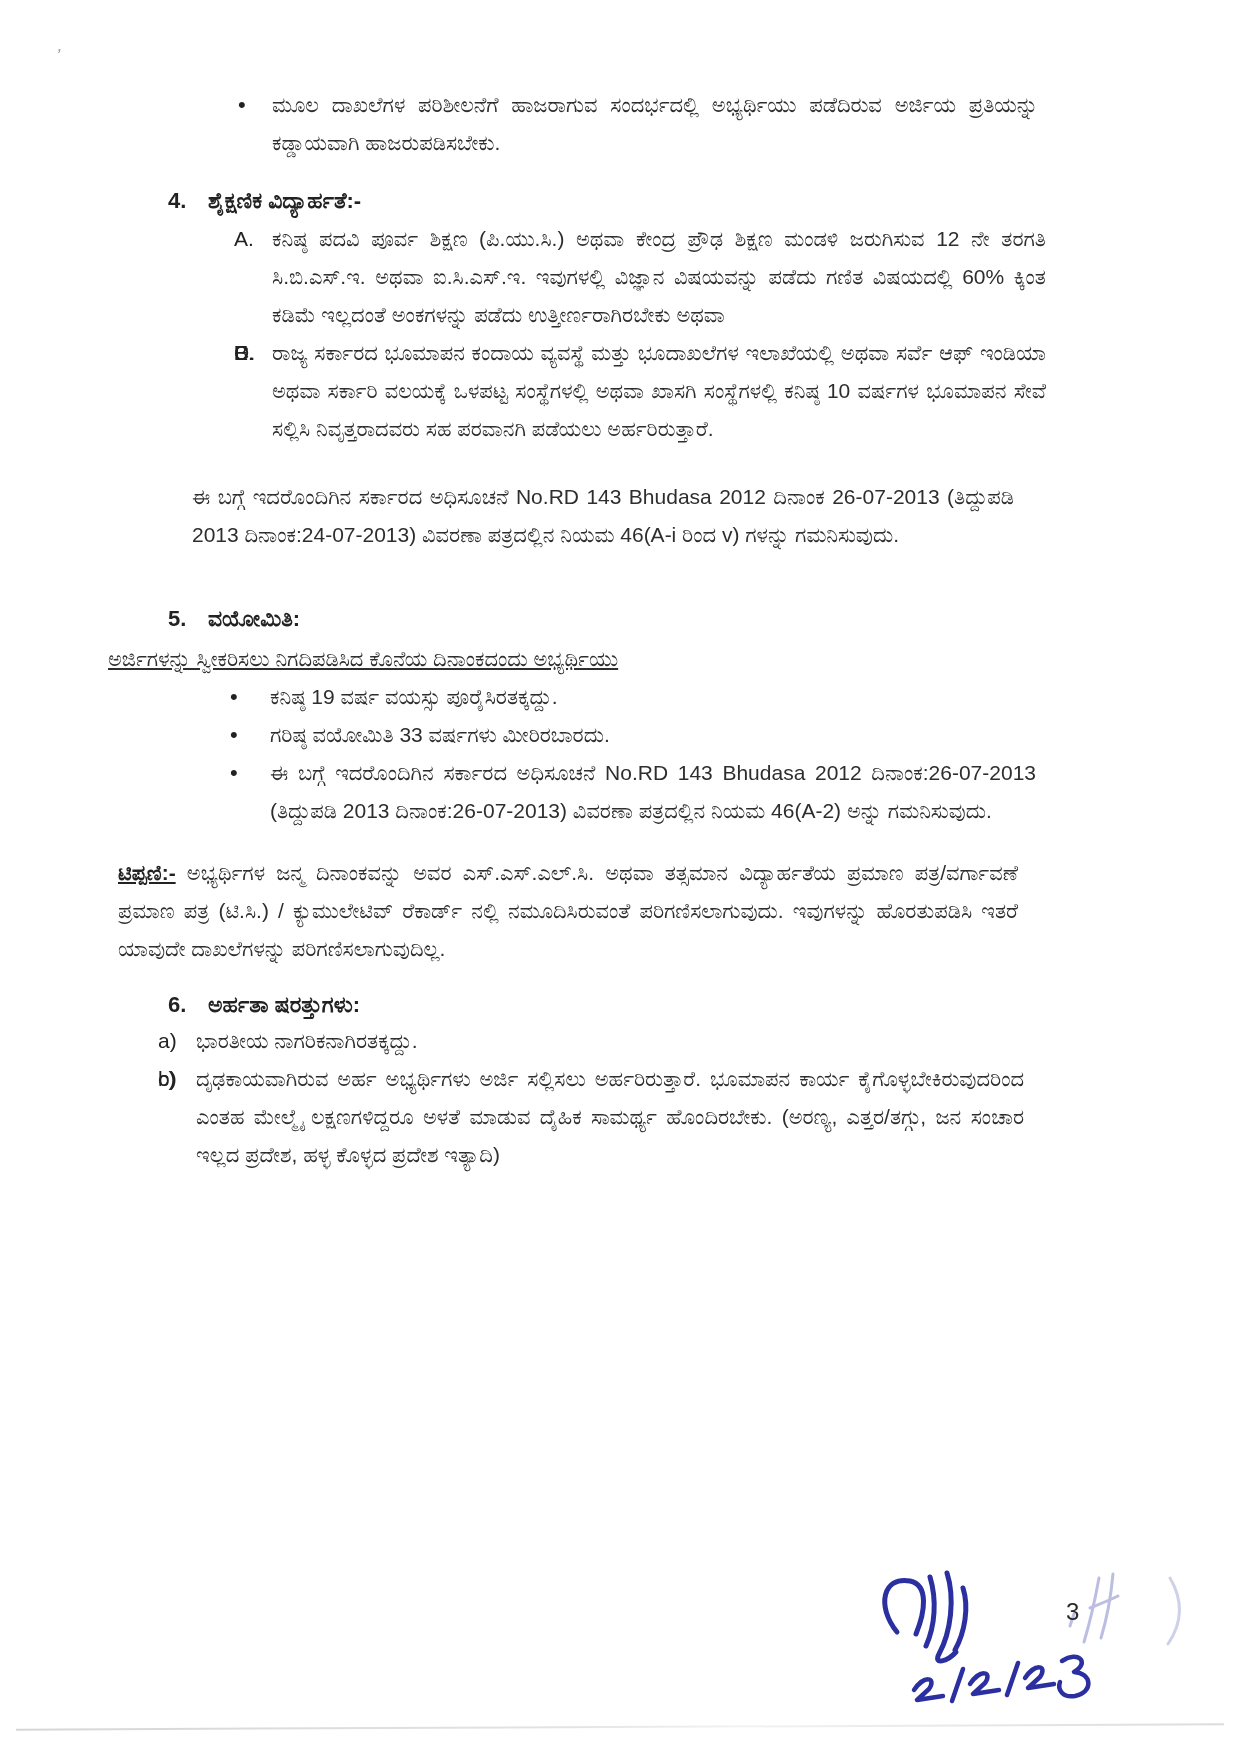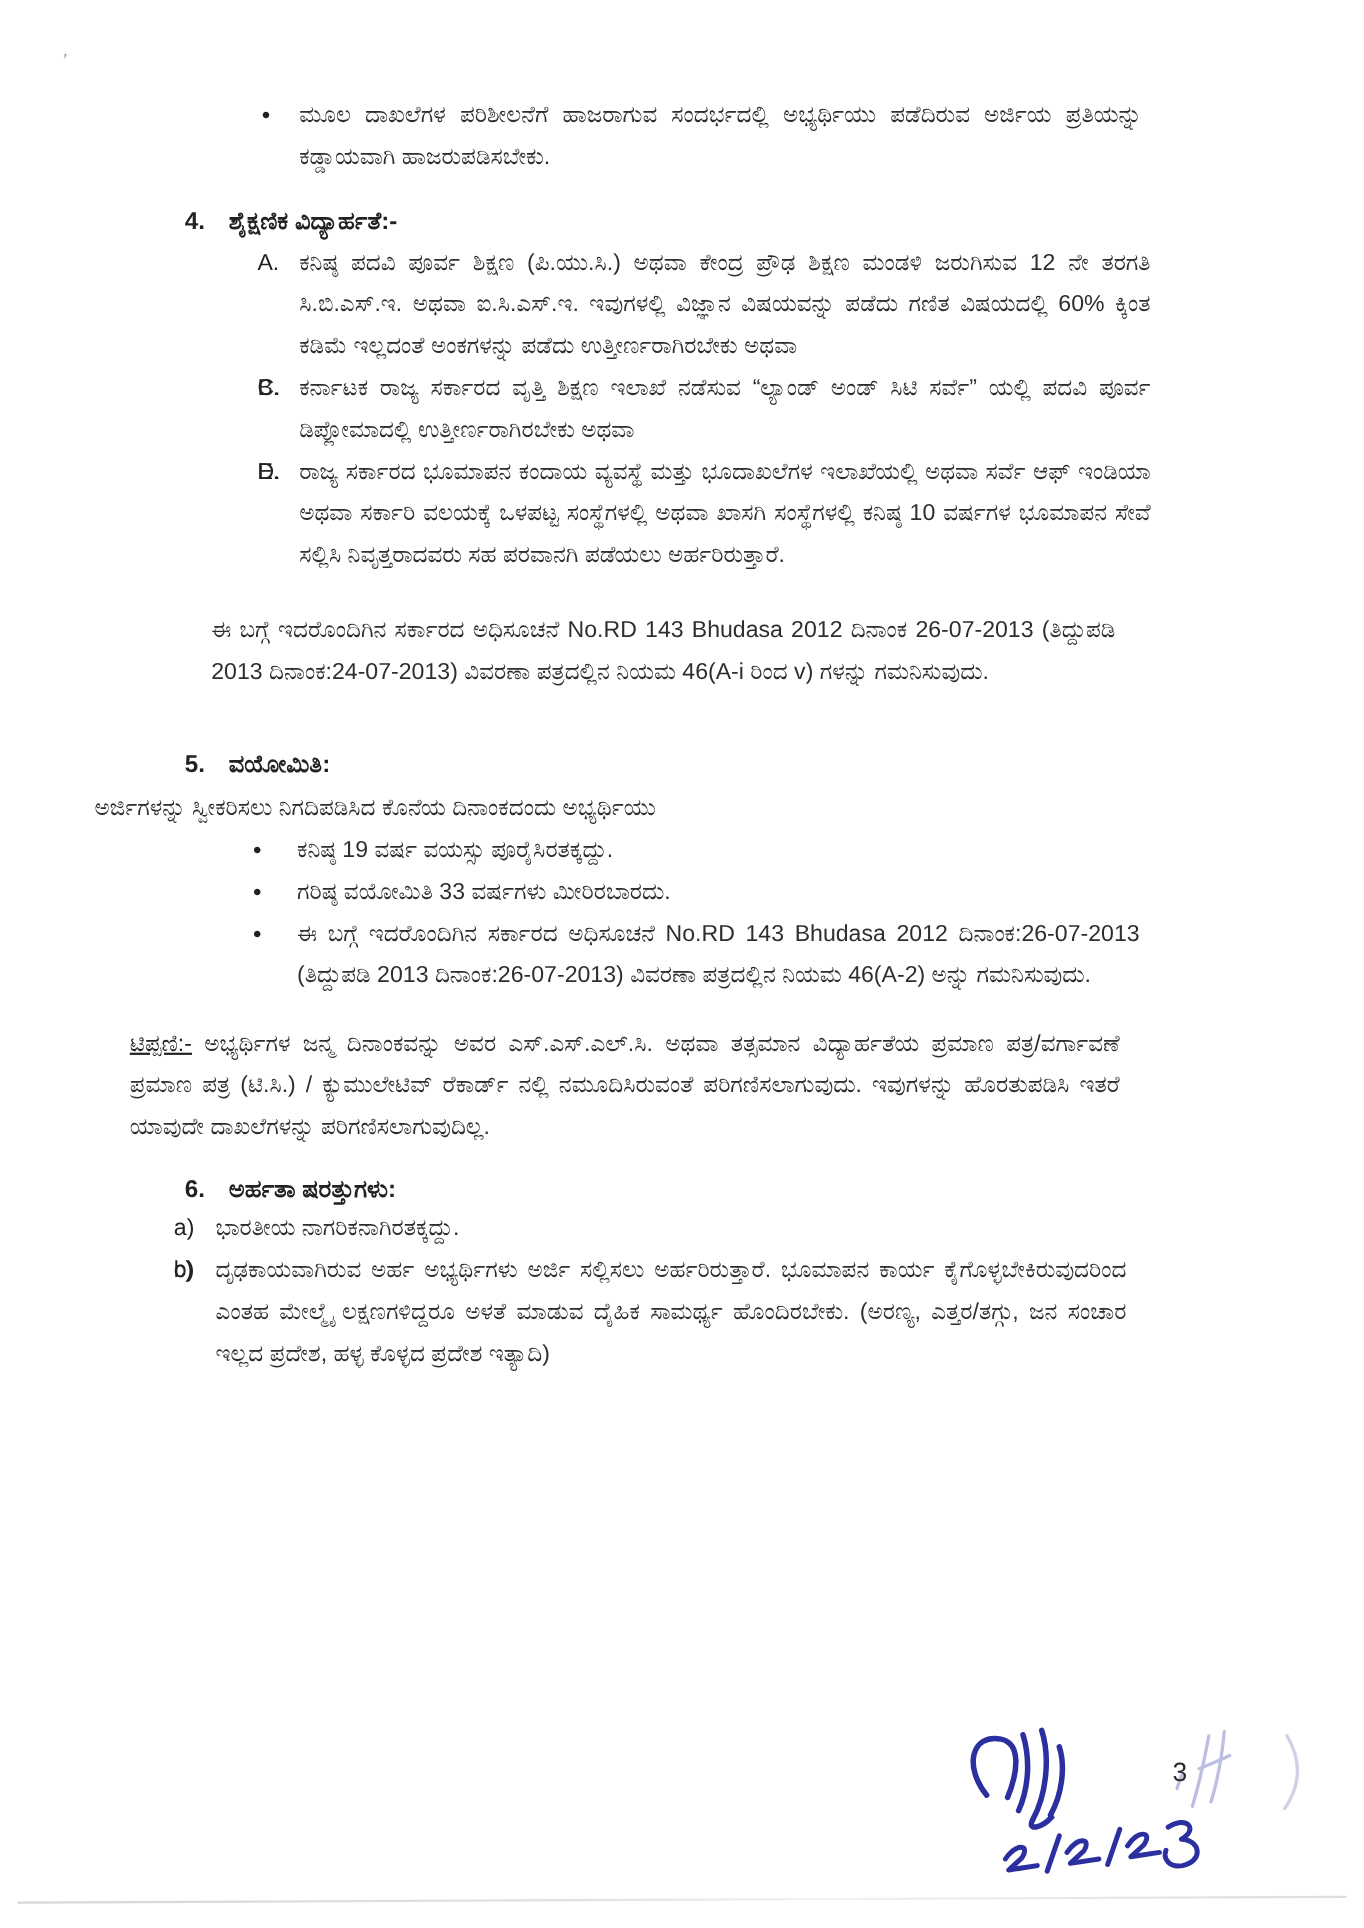--- a/index.html
+++ b/index.html
@@ -28,26 +28,26 @@
     box-sizing:border-box;
   }
   .dot{position:absolute;left:0;top:0;font-size:22px;color:#222;}
   
   .letter-list{margin:6px 0 0 234px;width:812px;box-sizing:border-box;}
   .letter-item{position:relative;padding-left:38px;box-sizing:border-box;}
   .letter-label{position:absolute;left:0;top:0;font-size:21px;line-height:38px;color:#222;}
   
   .note-para{margin:30px 0 0 192px;width:822px;}
   
-  .s5-intro{margin:8px 0 0 86px;width:836px;}
+  .s5-intro{margin:8px 0 0 108px;width:836px;text-decoration:underline;}
   .bullet-list{margin:0 0 0 230px;width:806px;}
   .bullet-item{position:relative;padding-left:40px;box-sizing:border-box;}
   
   .tippani{margin:24px 0 0 118px;width:900px;}
-  .tippani-label{font-weight:normal;text-decoration:underline;color:#222;}
+  .tippani-label{font-weight:bold;text-decoration:underline;color:#222;}
   
   .alpha-list{margin:4px 0 0 158px;width:866px;}
   .alpha-item{position:relative;padding-left:38px;box-sizing:border-box;}
   
   .page-number{
     position:absolute;left:1066px;top:1598px;
     font-size:24px;color:#2a2a2a;
   }
   .signature{position:absolute;left:852px;top:1560px;}
   .scan-line{
@@ -85,21 +85,20 @@
   <div class="letter-list">
     <div class="letter-item body-text">
       <span class="letter-label">A.</span>
       <span>ಕನಿಷ್ಠ ಪದವಿ ಪೂರ್ವ ಶಿಕ್ಷಣ (ಪಿ.ಯು.ಸಿ.) ಅಥವಾ ಕೇಂದ್ರ ಪ್ರೌಢ ಶಿಕ್ಷಣ ಮಂಡಳಿ ಜರುಗಿಸುವ 12 ನೇ ತರಗತಿ ಸಿ.ಬಿ.ಎಸ್.ಇ. ಅಥವಾ ಐ.ಸಿ.ಎಸ್.ಇ. ಇವುಗಳಲ್ಲಿ ವಿಜ್ಞಾನ ವಿಷಯವನ್ನು ಪಡೆದು ಗಣಿತ ವಿಷಯದಲ್ಲಿ 60% ಕ್ಕಿಂತ ಕಡಿಮೆ ಇಲ್ಲದಂತೆ ಅಂಕಗಳನ್ನು ಪಡೆದು ಉತ್ತೀರ್ಣರಾಗಿರಬೇಕು ಅಥವಾ</span>
     </div>
     <div class="letter-item body-text">
       <span class="letter-label">B.</span>
     </div>
     <div class="letter-item body-text">
       <span class="letter-label">C.</span>
-      <span>ಕರ್ನಾಟಕ ರಾಜ್ಯ ಸರ್ಕಾರದ ವೃತ್ತಿ ಶಿಕ್ಷಣ ಇಲಾಖೆ ನಡೆಸುವ “ಲ್ಯಾಂಡ್ ಅಂಡ್ ಸಿಟಿ ಸರ್ವೆ” ಯಲ್ಲಿ ಪದವಿ ಪೂರ್ವ ಡಿಪ್ಲೋಮಾದಲ್ಲಿ ಉತ್ತೀರ್ಣರಾಗಿರಬೇಕು ಅಥವಾ</span>
     </div>
     <div class="letter-item body-text">
       <span class="letter-label">D.</span>
     </div>
     <div class="letter-item body-text">
       <span class="letter-label">E.</span>
       <span>ರಾಜ್ಯ ಸರ್ಕಾರದ ಭೂಮಾಪನ ಕಂದಾಯ ವ್ಯವಸ್ಥೆ ಮತ್ತು ಭೂದಾಖಲೆಗಳ ಇಲಾಖೆಯಲ್ಲಿ ಅಥವಾ ಸರ್ವೆ ಆಫ್ ಇಂಡಿಯಾ ಅಥವಾ ಸರ್ಕಾರಿ ವಲಯಕ್ಕೆ ಒಳಪಟ್ಟ ಸಂಸ್ಥೆಗಳಲ್ಲಿ ಅಥವಾ ಖಾಸಗಿ ಸಂಸ್ಥೆಗಳಲ್ಲಿ ಕನಿಷ್ಠ 10 ವರ್ಷಗಳ ಭೂಮಾಪನ ಸೇವೆ ಸಲ್ಲಿಸಿ ನಿವೃತ್ತರಾದವರು ಸಹ ಪರವಾನಗಿ ಪಡೆಯಲು ಅರ್ಹರಿರುತ್ತಾರೆ.</span>
     </div>
   </div>
 

